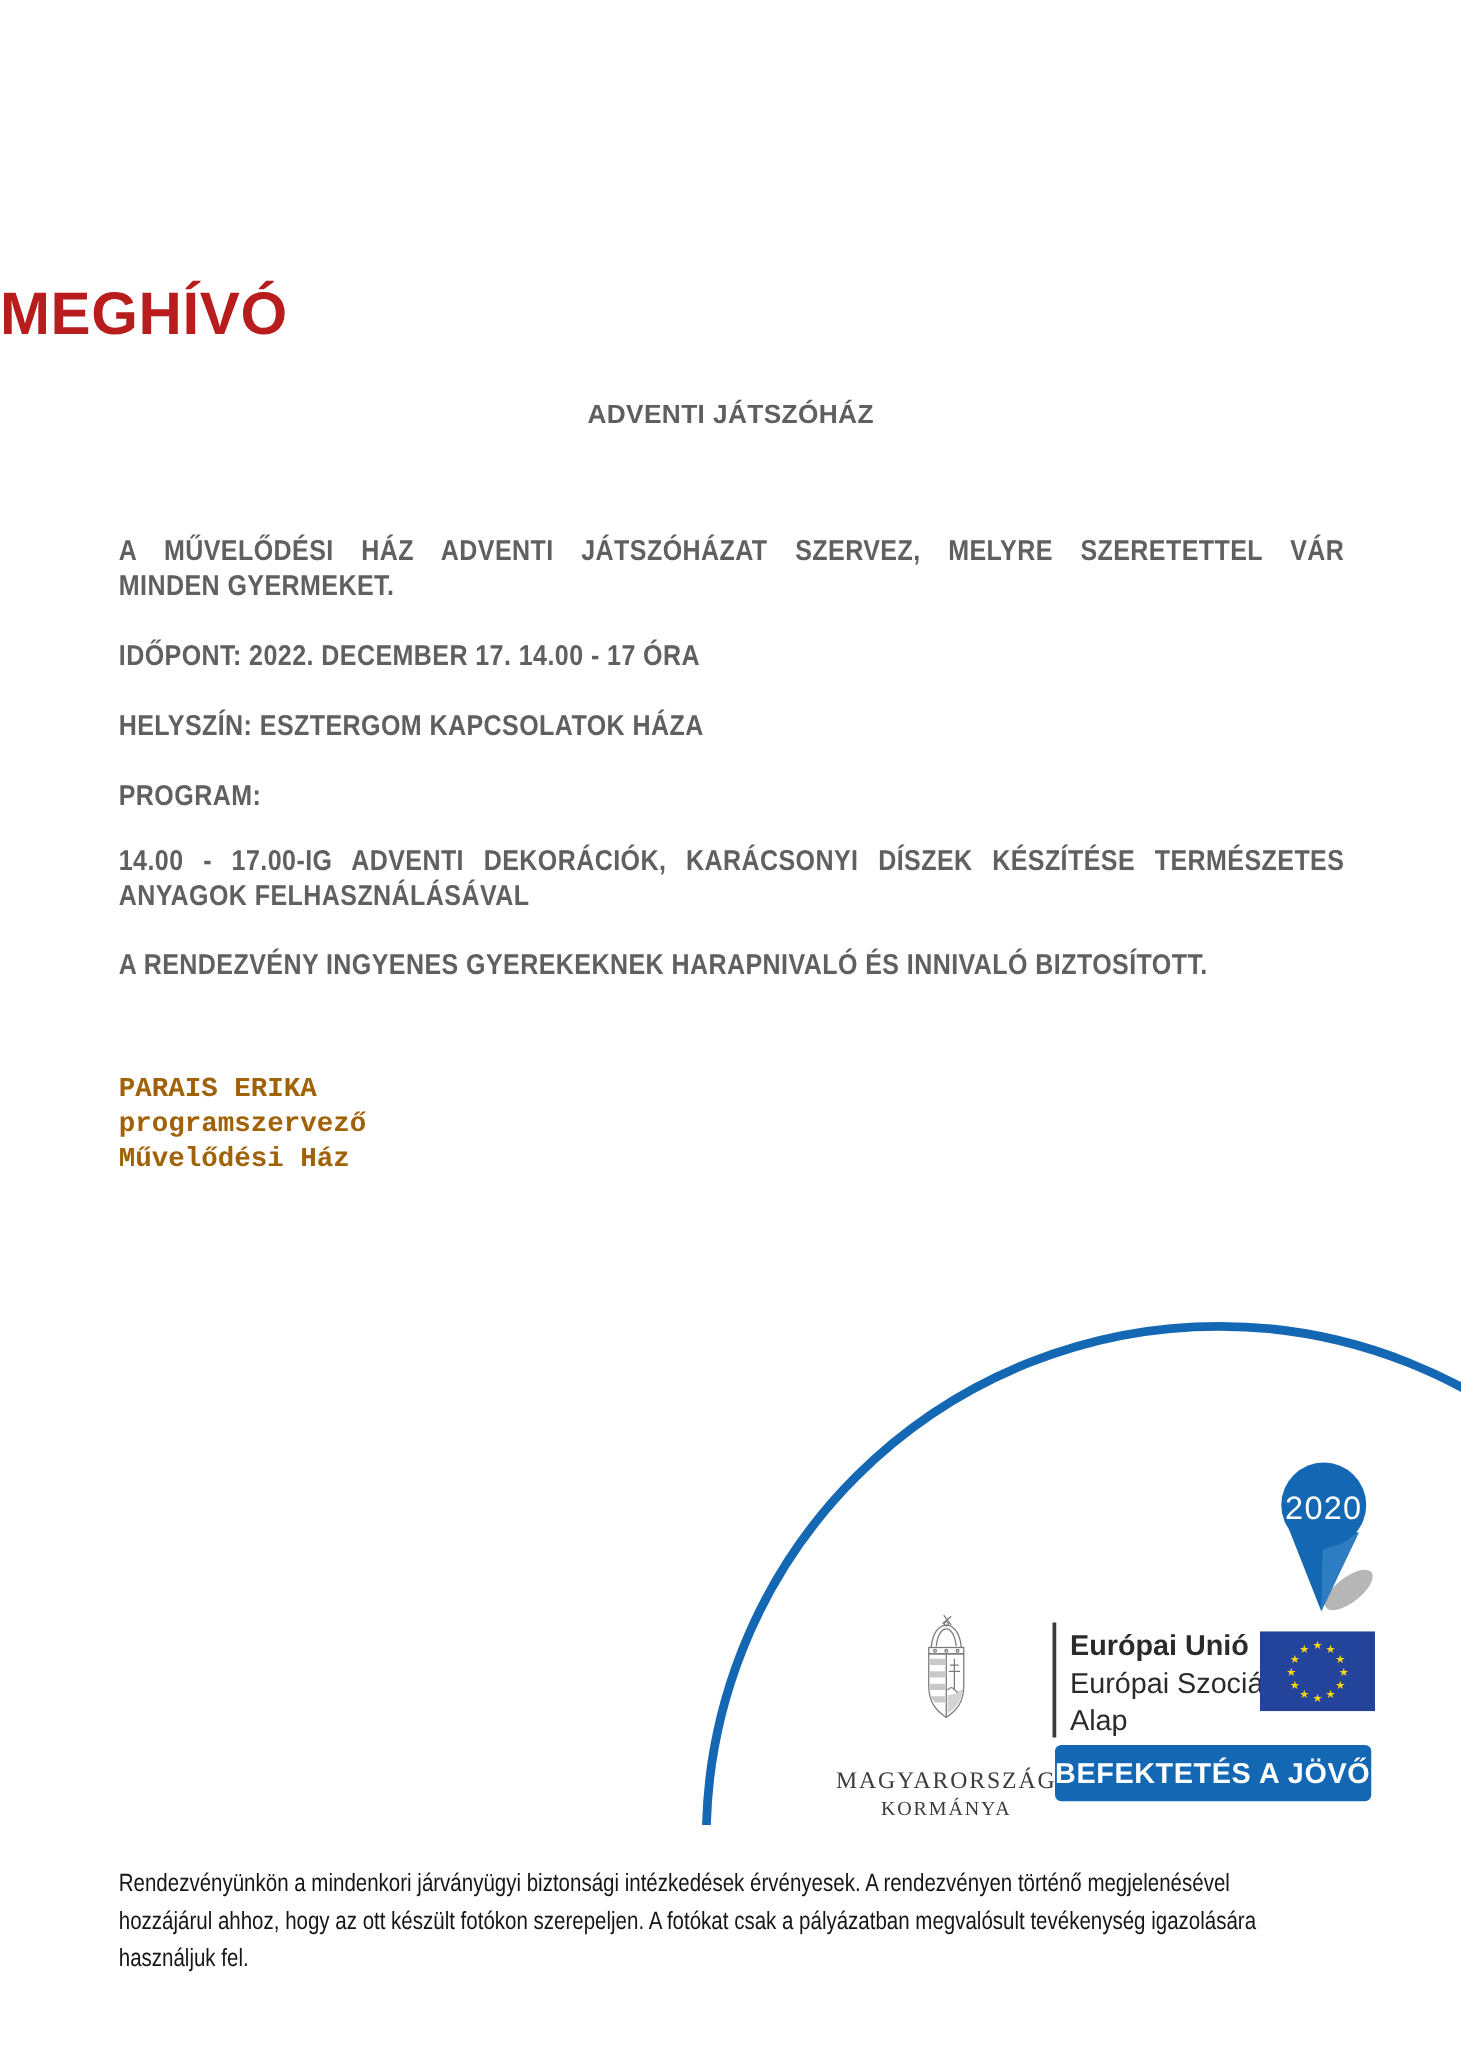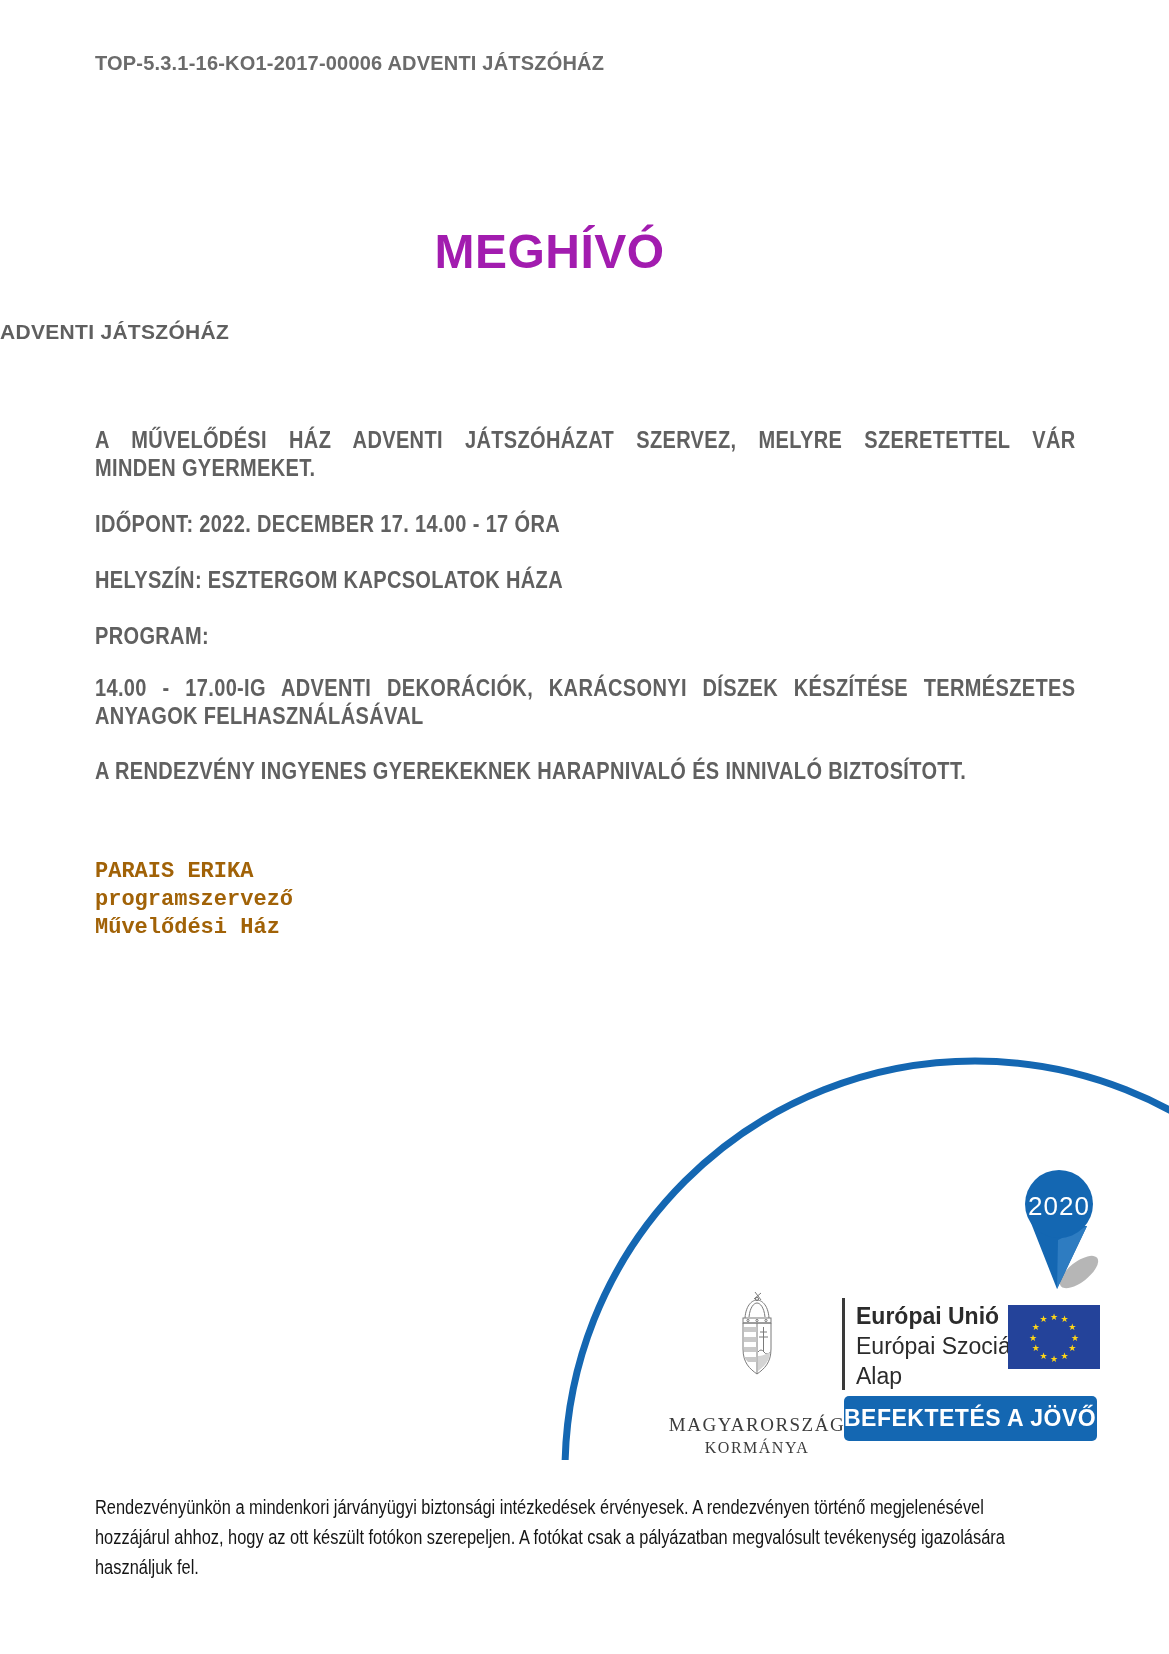--- a/index.html
+++ b/index.html
@@ -8,25 +8,25 @@
     margin:0 auto;overflow:hidden;
     font-family:"Liberation Sans",sans-serif;
   }
   
   .project-line{
     position:absolute;left:95px;top:52px;
     font-size:20px;font-weight:bold;color:#6b6b6b;letter-spacing:.2px;white-space:nowrap;
   }
   
   .doc-title{
-    position:absolute;left:0;top:224px;width:1099px;text-align:center;
-    font-size:48px;font-weight:bold;color:#a21caf;letter-spacing:.5px;
+    position:absolute;left:0;top:224px;width:1099px;
+    font-size:48px;font-weight:bold;color:#b91c1c;letter-spacing:.5px;
   }
   .doc-subtitle{
-    position:absolute;left:0;top:320px;width:1169px;
+    position:absolute;left:0;top:320px;width:1169px;text-align:center;
     font-size:21px;font-weight:bold;color:#5f5f5f;letter-spacing:.3px;
   }
   
   .par{
     position:absolute;left:95px;width:1127px;
     transform:scaleX(0.87);transform-origin:left top;
     font-size:23px;font-weight:bold;color:#606060;
     line-height:28px;letter-spacing:.4px;
   }
   .jline{display:block;text-align:justify;text-align-last:justify;}
@@ -70,21 +70,20 @@
     transform:scaleX(0.82);transform-origin:left top;
     font-size:20px;color:#151515;line-height:30px;
   }
   .footer span{display:block;white-space:nowrap;}
 </style>
 </head>
 <body>
 
 <div class="page">
 
-  <div class="project-line">TOP-5.3.1-16-KO1-2017-00006 ADVENTI JÁTSZÓHÁZ</div>
 
   <div class="doc-title">MEGHÍVÓ</div>
   <div class="doc-subtitle">ADVENTI JÁTSZÓHÁZ</div>
 
   <div class="par p1">
     <span class="jline">A MŰVELŐDÉSI HÁZ ADVENTI JÁTSZÓHÁZAT SZERVEZ, MELYRE SZERETETTEL VÁR</span>
     <span class="nline">MINDEN GYERMEKET.</span>
   </div>
 
   <div class="par p2">

